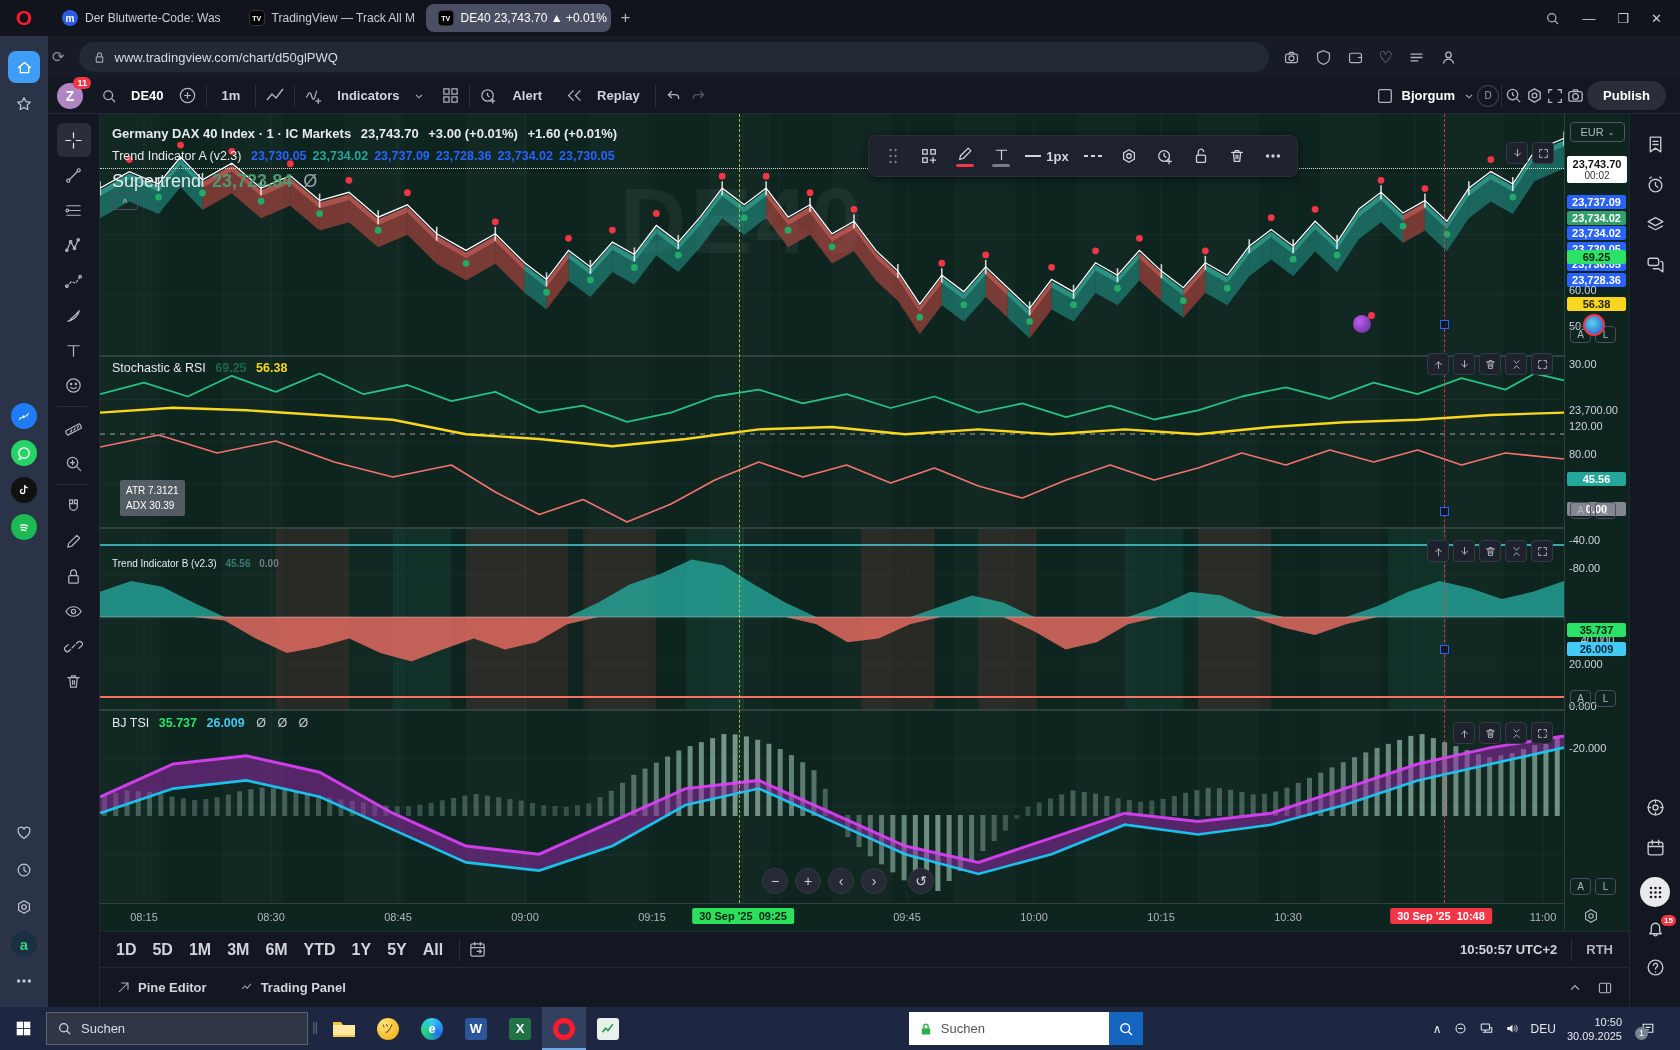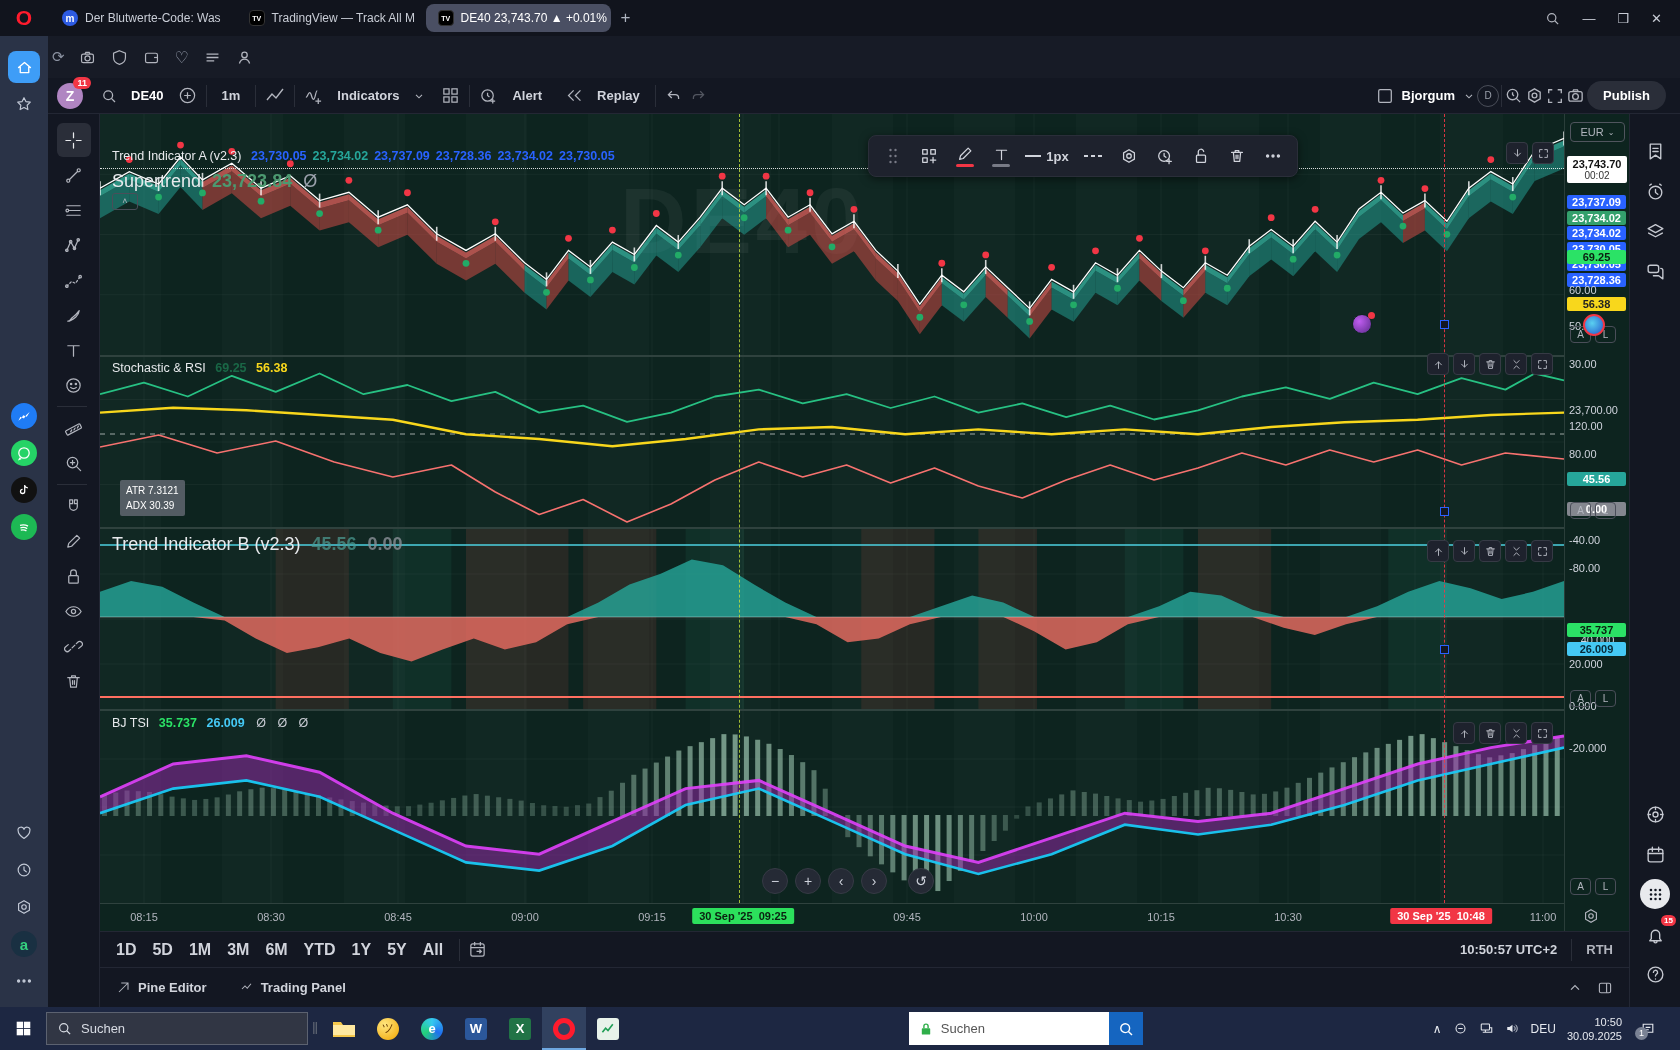--- a/index.html
+++ b/index.html
@@ -71,21 +71,21 @@
   .fb-it { width:32px; height:32px; display:flex; flex-direction:column; align-items:center; justify-content:center; color:#d1d4dc; border-radius:4px; }
   .fb-under { width:18px; height:3px; border-radius:2px; margin-top:1px; }
   .navbtns { position:absolute; left:762px; top:868px; display:flex; gap:7px; }
   .nbtn { width:26px; height:26px; border-radius:50%; background:#252a35; border:1px solid #363a45; color:#cfd3dc; display:flex; align-items:center; justify-content:center; font-size:14px; }
   .al { position:absolute; display:flex; gap:4px; }
   .al span { width:21px; height:17px; border:1px solid #4a4e59; border-radius:4px; color:#b2b5be; font-size:10px; display:flex; align-items:center; justify-content:center; }
   .deco-circle { position:absolute; border-radius:50%; }
 
   
   .tv-right { position:absolute; left:1629px; top:114px; width:51px; height:893px; background:#131722; border-left:1px solid #232734; display:flex; flex-direction:column; align-items:center; padding:14px 0 10px; }
-  .r-ic { position:relative; width:34px; height:34px; display:flex; align-items:center; justify-content:center; color:#c6c9d1; margin:6px 0; }
+  .r-ic { position:relative; width:34px; height:34px; display:flex; align-items:flex-start; justify-content:center; color:#c6c9d1; margin:6px 0; }
   .r-badge { position:absolute; top:-2px; right:-4px; background:#f23645; color:#fff; font-size:8px; font-weight:bold; border-radius:7px; padding:1px 3px; }
   .r-spacer { flex:1; }
   .apps-circle { width:30px; height:30px; background:#e8eaed; border-radius:50%; display:flex; align-items:center; justify-content:center; }
 
   
   .footer { position:absolute; left:100px; top:931px; width:1529px; height:36px; background:#131722; border-top:1px solid #232734; display:flex; align-items:center; color:#d1d4dc; }
   .range { font-size:16px; font-weight:bold; padding:4px 8px; color:#d1d4dc; }
   .f-right { margin-left:auto; display:flex; align-items:center; gap:14px; padding-right:16px; font-size:13px; font-weight:bold; }
   .pinerow { position:absolute; left:100px; top:967px; width:1529px; height:40px; background:#131722; border-top:1px solid #232734; display:flex; align-items:center; color:#d1d4dc; }
   .pine-tab { display:flex; align-items:center; gap:7px; font-size:13px; font-weight:bold; padding:0 16px; }
@@ -138,20 +138,29 @@
       <span>—</span>
       <span>❒</span>
       <span>✕</span>
     </div>
   </div>
 
   <div class="addressbar">
     <span class="nav-ic">‹</span>
     <span class="nav-ic">›</span>
     <span class="nav-ic">⟳</span>
+    <div class="urlpill">
+      <span class="ic">
+          <svg width="13" height="13" viewBox="0 0 20 20" fill="none" stroke="#9aa1b0" stroke-width="1.8">
+            <rect x="5" y="9" width="10" height="8" rx="1"></rect>
+            <path d="M7 9V6a3 3 0 016 0v3"></path>
+          </svg>
+        </span>
+      <span>www.tradingview.com/chart/d50glPWQ</span>
+    </div>
     <div class="addr-icons">
       <span class="ic">
           <svg width="17" height="17" viewBox="0 0 20 20" fill="none" stroke="currentColor" stroke-width="1.4">
             <rect x="3" y="6" width="14" height="10" rx="2"></rect>
             <circle cx="10" cy="11" r="3"></circle>
             <path d="M7 6l1-2h4l1 2"></path>
           </svg>
         </span>
       <span class="ic">
           <svg width="17" height="17" viewBox="0 0 20 20" fill="none" stroke="currentColor" stroke-width="1.4">
@@ -980,20 +989,26 @@
       <div class="vline" style="left:639px; border-left:1px dashed rgba(198,225,58,.8)"></div>
       <div class="vline" style="left:1344px; border-left:1px dashed rgba(242,54,69,.9)"></div>
       <div class="dotline" style="left:0; top:54px; width:1464px;"></div>
 
       <div class="bluehandle" style="left:1340px; top:206px"></div>
       <div class="bluehandle" style="left:1340px; top:393px"></div>
       <div class="bluehandle" style="left:1340px; top:531px"></div>
       <div class="deco-circle" style="left:1252px; top:200px; width:20px; height:20px; background:radial-gradient(circle at 35% 35%, #c05df0, #5a2a8a); box-shadow:2px -2px 0 -6px #f23645; border:1px solid #0d241f;"></div>
       <div class="deco-circle" style="left:1268px; top:198px; width:7px; height:7px; background:#f23645;"></div>
 
+      <div class="legend" style="left:12px; top:12px;">
+        <b>Germany DAX 40 Index · 1 · IC Markets</b>
+        <b class="lval">23,743.70</b>
+        <b class="lval">+3.00 (+0.01%)</b>
+        <b class="lval">+1.60 (+0.01%)</b>
+      </div>
       <div class="legend" style="left:12px; top:35px; font-size:12.5px;">
         <span>Trend Indicator A (v2.3)</span>
         <span id="indA-vals"><span class="lval" style="color: rgb(41, 98, 255);">23,730.05</span><span class="lval" style="color: rgb(38, 166, 154);">23,734.02</span><span class="lval" style="color: rgb(41, 98, 255);">23,737.09</span><span class="lval" style="color: rgb(41, 98, 255);">23,728.36</span><span class="lval" style="color: rgb(41, 98, 255);">23,734.02</span><span class="lval" style="color: rgb(41, 98, 255);">23,730.05</span></span>
       </div>
       <div class="legend" style="left:12px; top:57px; font-size:18px;">
         <span>Supertrend</span>
         <span class="lval" style="color:#4c9970">23,723.84</span>
         <span style="color:#9aa0ab; margin-left:6px;">Ø</span>
       </div>
       <div class="abs" style="left:12px; top:79px; width:26px; height:17px; border:1px solid #4a4e59; border-radius:3px; color:#b2b5be; font-size:9px; text-align:center; line-height:15px;">˄</div>
@@ -1001,21 +1016,21 @@
       <div class="legend" style="left:12px; top:247px; font-size:12.5px;">
         <span>Stochastic &amp; RSI</span>
         <span class="lval" style="color:#1f8a5a; opacity:.65">69.25</span>
         <span class="lval" style="color:#f8d71c">56.38</span>
       </div>
       <div class="tooltipbox" style="left:20px; top:366px;">
         <div>ATR 7.3121</div>
         <div>ADX 30.39</div>
       </div>
 
-      <div class="legend" style="left:12px; top:420px; font-size:18px;">
+      <div class="legend" style="left:12px; top:444px; font-size:10px;">
         <span>Trend Indicator B (v2.3)</span>
         <span class="lval" style="color:#4c9e95; opacity:.7">45.56</span>
         <span class="lval" style="color:#8b9098; opacity:.8">0.00</span>
       </div>
 
       <div class="legend" style="left:12px; top:602px; font-size:12.5px;">
         <span>BJ TSI</span>
         <span class="lval" style="color:#2be266">35.737</span>
         <span class="lval" style="color:#45c9f5">26.009</span>
         <span style="color:#c6c9d1; margin-left:8px; letter-spacing:4px;">Ø Ø Ø</span>

